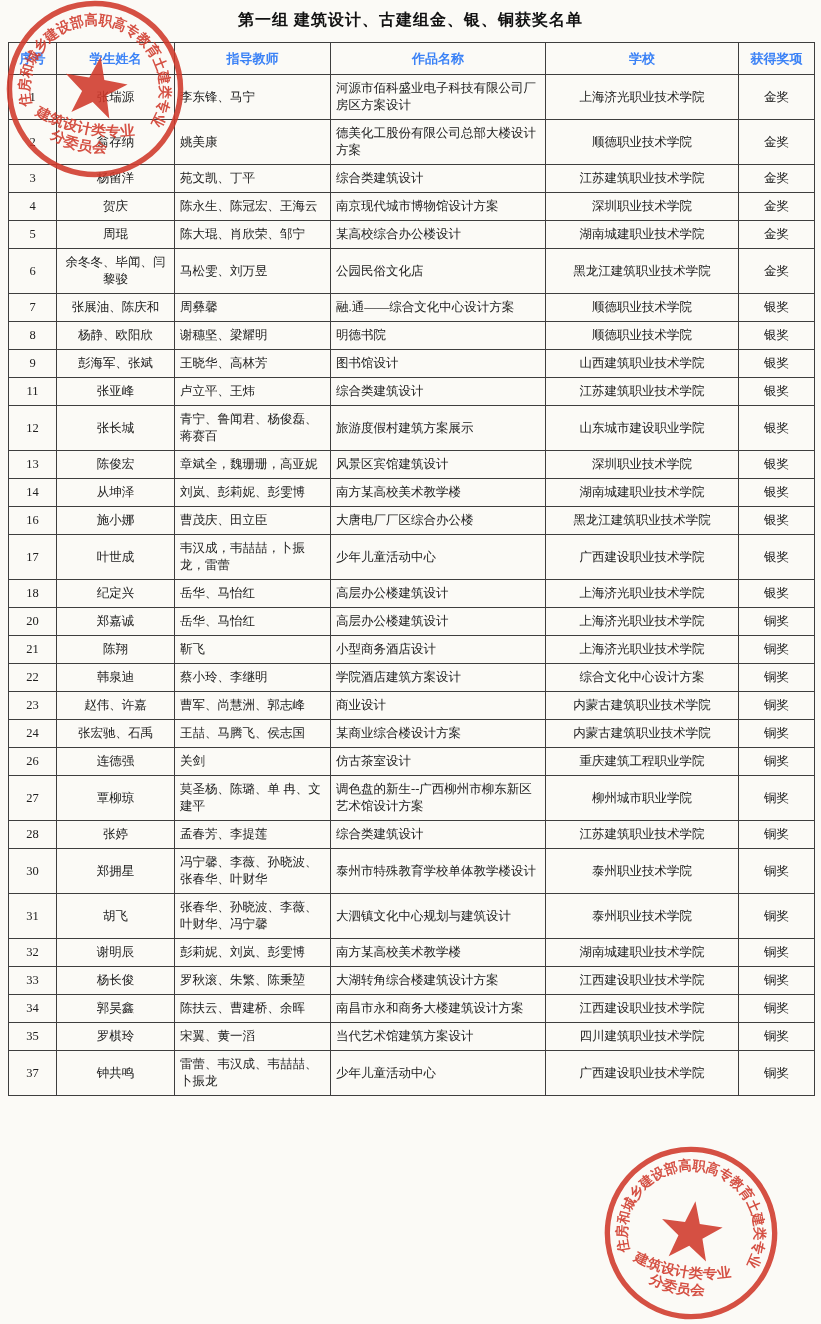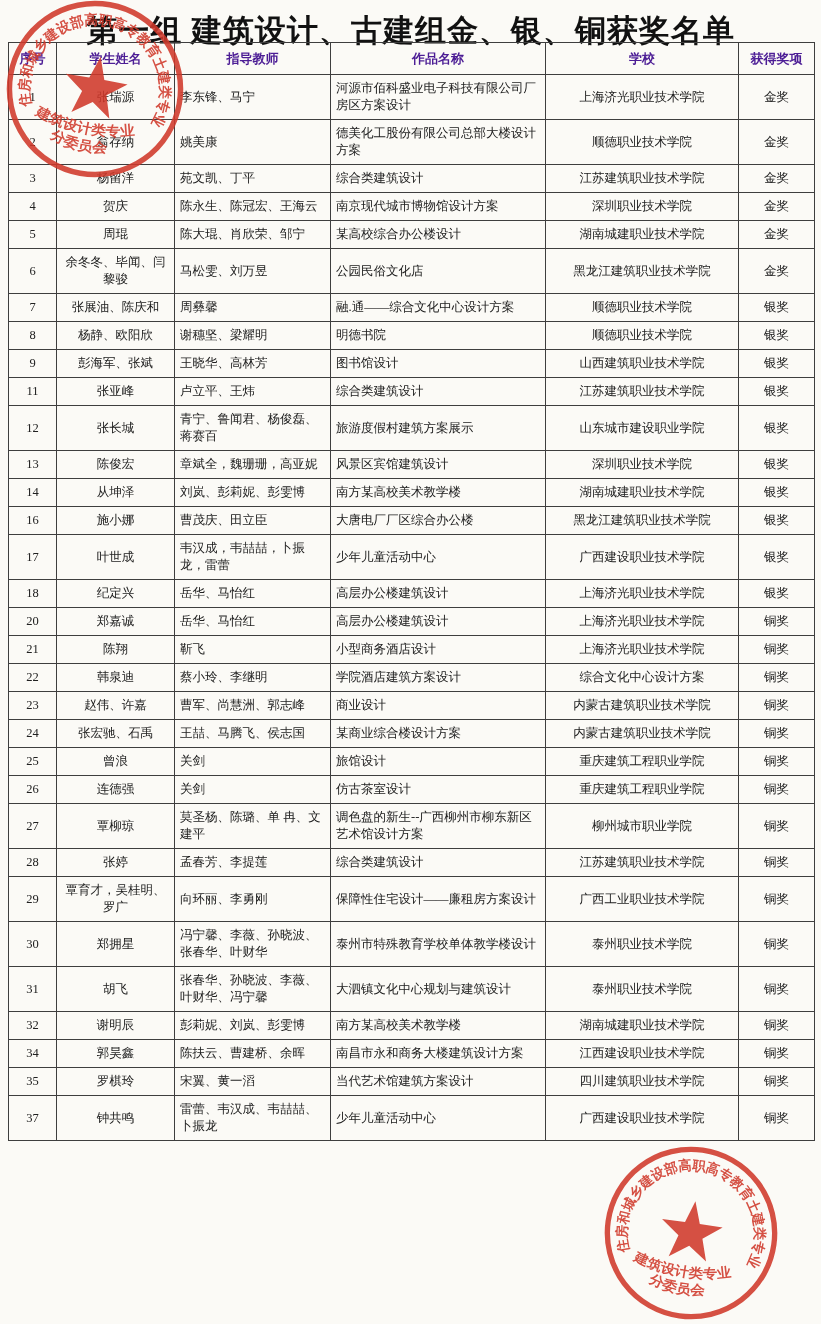--- a/index.html
+++ b/index.html
@@ -7,21 +7,21 @@
     width:821px;height:1324px;
     background:#fbfaf6;
     overflow:hidden;
     position:relative;
     font-family:"Liberation Serif","DejaVu Serif",serif;
     color:#1b1b1b;
   }
   .page-title{
     margin:10px 0 6px 0;
     text-align:center;
-    font-size:31px;
+    font-size:16px;
     font-weight:bold;
     letter-spacing:1px;
     color:#111;
   }
   table.awards{
     position:absolute;
     left:8px;top:42px;
     width:806px;
     border-collapse:collapse;
     table-layout:fixed;
@@ -33,21 +33,21 @@
     line-height:17px;
     vertical-align:middle;
     word-break:break-all;
     color:#202020;
   }
   table.awards th{
     font-size:13px;
     font-weight:bold;
     text-align:center;
     padding:7px 4px;
-    color:#4c1d95;
+    color:#3b82f6;
   }
   td.c-idx,td.c-name,td.c-school,td.c-award{text-align:center;}
   td.c-teacher,td.c-work{text-align:left;}
   .seal{
     position:absolute;
     pointer-events:none;
     opacity:.88;
   }
   .seal-top{left:4px;top:-2px;width:182px;height:182px;transform:rotate(10deg);}
   .seal-bottom{left:602px;top:1144px;width:178px;height:178px;transform:rotate(8deg);}
@@ -239,28 +239,20 @@
       </tr>
       <tr>
         <td class="c-idx">24</td>
         <td class="c-name">张宏驰、石禹</td>
         <td class="c-teacher">王喆、马腾飞、侯志国</td>
         <td class="c-work">某商业综合楼设计方案</td>
         <td class="c-school">内蒙古建筑职业技术学院</td>
         <td class="c-award">铜奖</td>
       </tr>
       <tr>
-        <td class="c-idx">25</td>
-        <td class="c-name">曾浪</td>
-        <td class="c-teacher">关剑</td>
-        <td class="c-work">旅馆设计</td>
-        <td class="c-school">重庆建筑工程职业学院</td>
-        <td class="c-award">铜奖</td>
-      </tr>
-      <tr>
         <td class="c-idx">26</td>
         <td class="c-name">连德强</td>
         <td class="c-teacher">关剑</td>
         <td class="c-work">仿古茶室设计</td>
         <td class="c-school">重庆建筑工程职业学院</td>
         <td class="c-award">铜奖</td>
       </tr>
       <tr>
         <td class="c-idx">27</td>
         <td class="c-name">覃柳琼</td>
@@ -271,28 +263,20 @@
       </tr>
       <tr>
         <td class="c-idx">28</td>
         <td class="c-name">张婷</td>
         <td class="c-teacher">孟春芳、李提莲</td>
         <td class="c-work">综合类建筑设计</td>
         <td class="c-school">江苏建筑职业技术学院</td>
         <td class="c-award">铜奖</td>
       </tr>
       <tr>
-        <td class="c-idx">29</td>
-        <td class="c-name">覃育才，吴桂明、罗广</td>
-        <td class="c-teacher">向环丽、李勇刚</td>
-        <td class="c-work">保障性住宅设计——廉租房方案设计</td>
-        <td class="c-school">广西工业职业技术学院</td>
-        <td class="c-award">铜奖</td>
-      </tr>
-      <tr>
         <td class="c-idx">30</td>
         <td class="c-name">郑拥星</td>
         <td class="c-teacher">冯宁馨、李薇、孙晓波、张春华、叶财华</td>
         <td class="c-work">泰州市特殊教育学校单体教学楼设计</td>
         <td class="c-school">泰州职业技术学院</td>
         <td class="c-award">铜奖</td>
       </tr>
       <tr>
         <td class="c-idx">31</td>
         <td class="c-name">胡飞</td>
@@ -300,20 +284,28 @@
         <td class="c-work">大泗镇文化中心规划与建筑设计</td>
         <td class="c-school">泰州职业技术学院</td>
         <td class="c-award">铜奖</td>
       </tr>
       <tr>
         <td class="c-idx">32</td>
         <td class="c-name">谢明辰</td>
         <td class="c-teacher">彭莉妮、刘岚、彭雯博</td>
         <td class="c-work">南方某高校美术教学楼</td>
         <td class="c-school">湖南城建职业技术学院</td>
+        <td class="c-award">铜奖</td>
+      </tr>
+      <tr>
+        <td class="c-idx">33</td>
+        <td class="c-name">杨长俊</td>
+        <td class="c-teacher">罗秋滚、朱繁、陈秉堃</td>
+        <td class="c-work">大湖转角综合楼建筑设计方案</td>
+        <td class="c-school">江西建设职业技术学院</td>
         <td class="c-award">铜奖</td>
       </tr>
       <tr>
         <td class="c-idx">34</td>
         <td class="c-name">郭昊鑫</td>
         <td class="c-teacher">陈扶云、曹建桥、余晖</td>
         <td class="c-work">南昌市永和商务大楼建筑设计方案</td>
         <td class="c-school">江西建设职业技术学院</td>
         <td class="c-award">铜奖</td>
       </tr>

